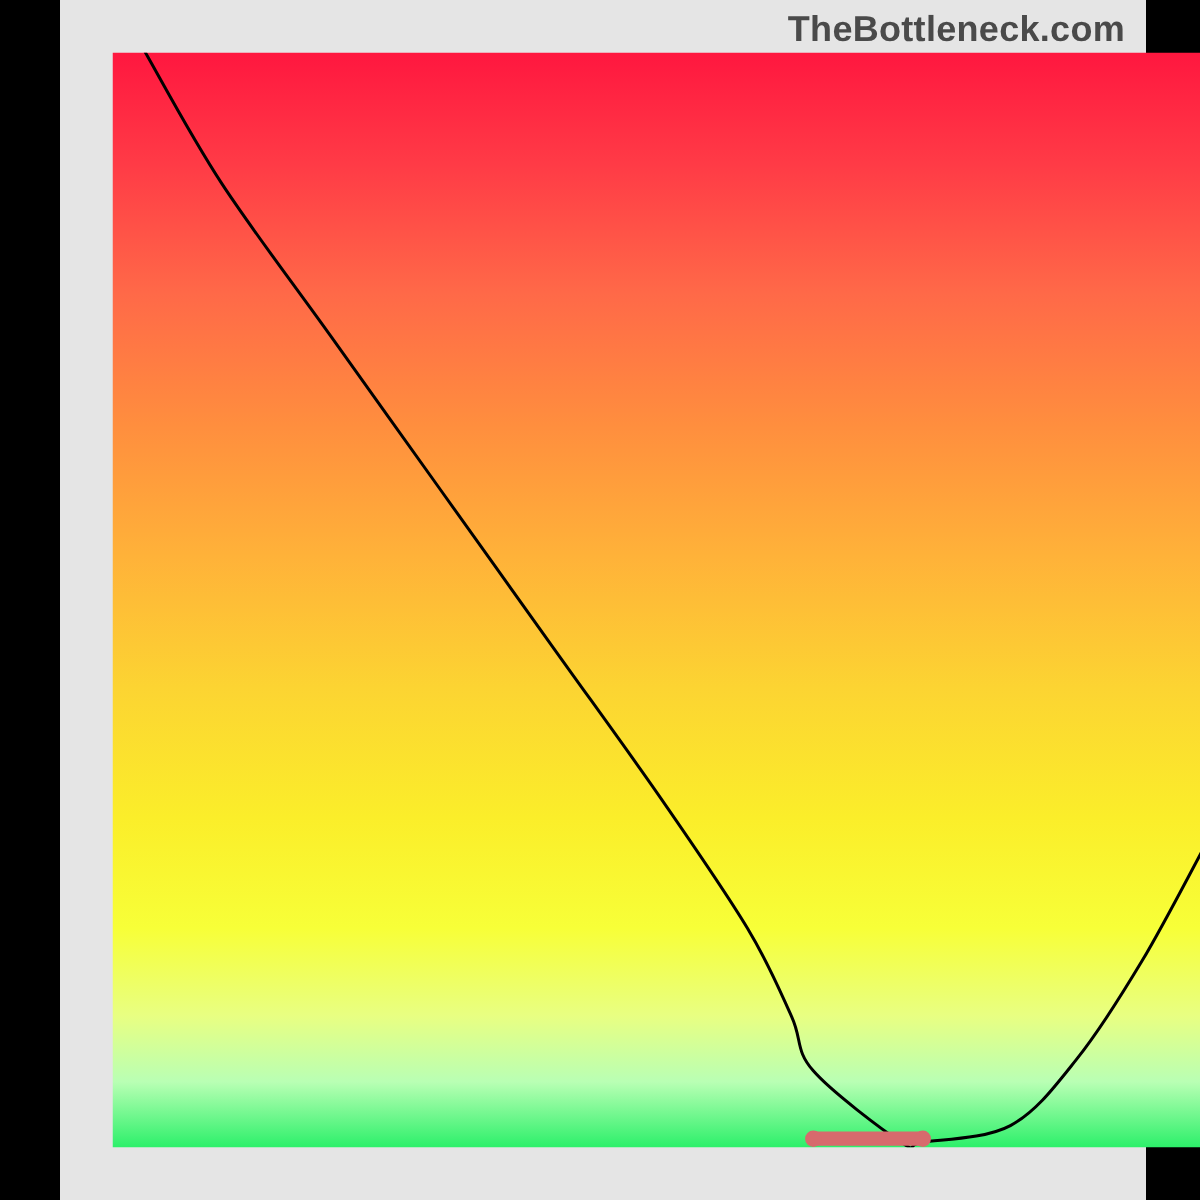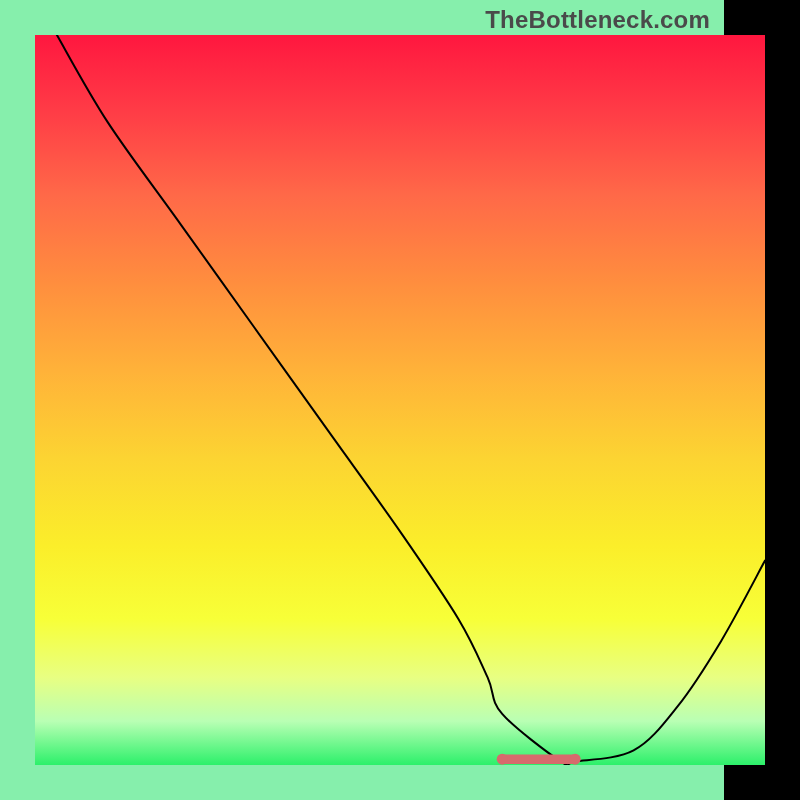--- a/index.html
+++ b/index.html
@@ -1,17 +1,17 @@
 <!DOCTYPE html>
 <html><head>
 <meta charset="utf-8">
 <style>
   * { margin: 0; padding: 0; box-sizing: border-box; }
   html, body { width: 800px; height: 800px; background: #000; overflow: hidden; }
-  .stage { position: relative; width: 724px; height: 800px; background: #86efac; }
+  .stage { position: relative; width: 724px; height: 800px; background: #e5e5e5; margin-left: 40px; }
   .watermark {
     position: absolute;
     top: 6px;
     right: 14px;
     color: #4a4a4a;
     font-family: Arial, Helvetica, sans-serif;
     font-size: 24px;
     font-weight: 600;
     letter-spacing: 0.2px;
     z-index: 5;

